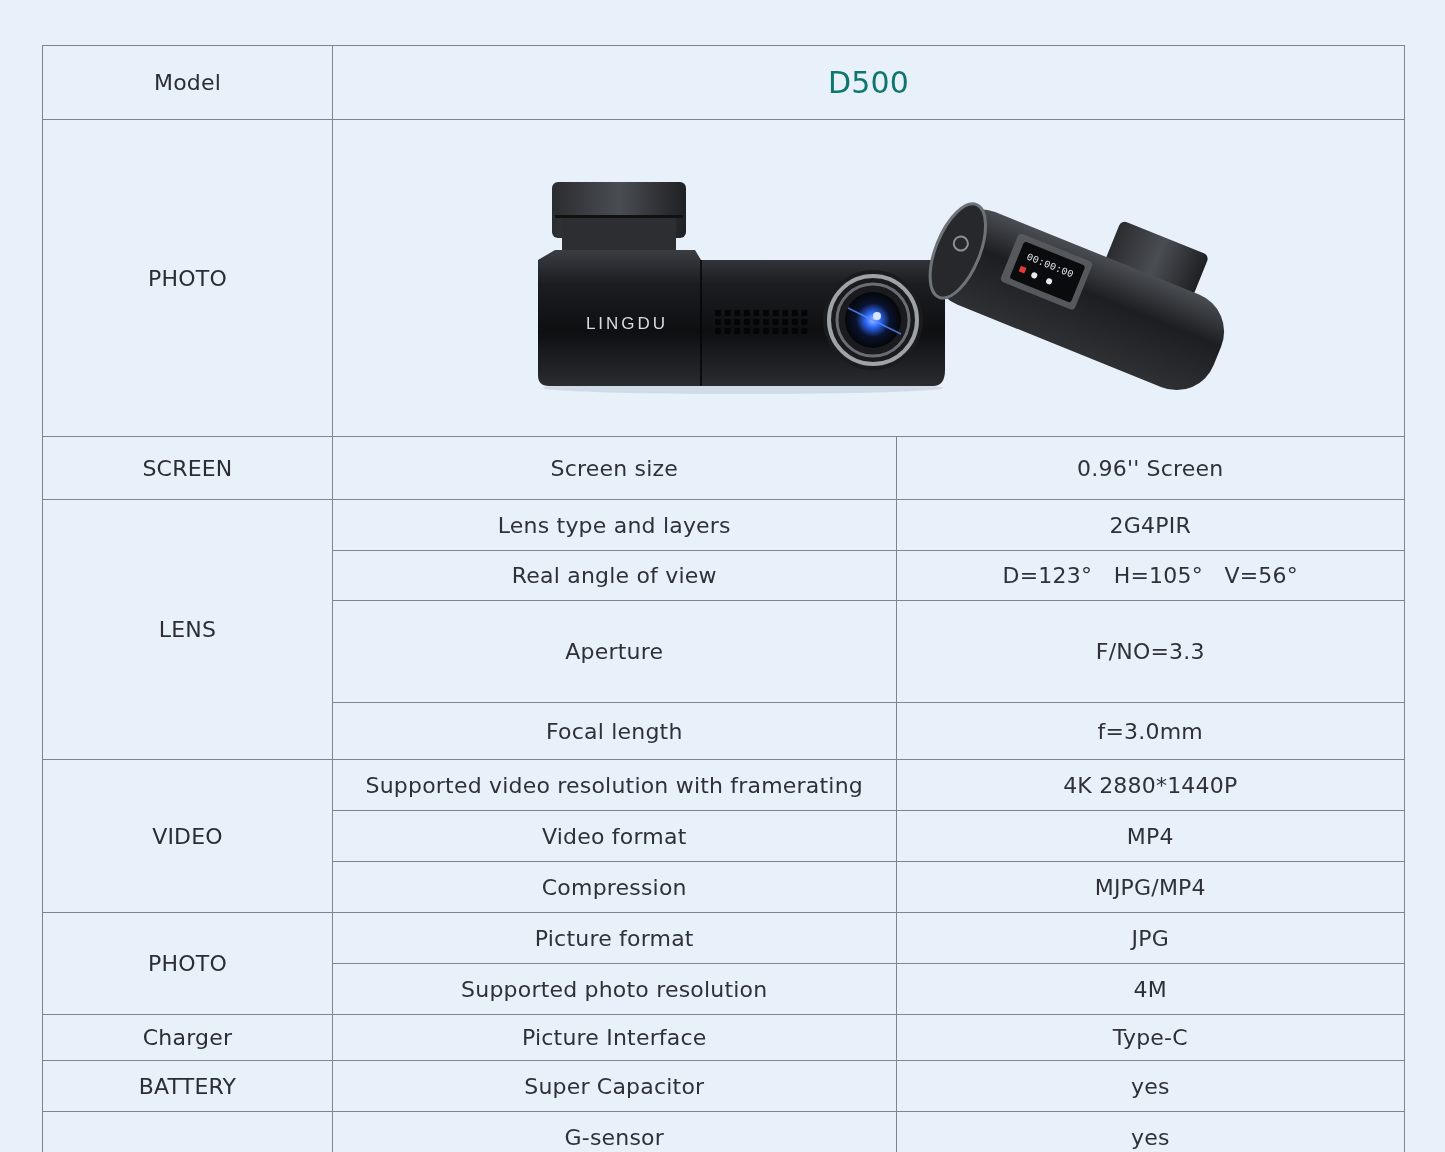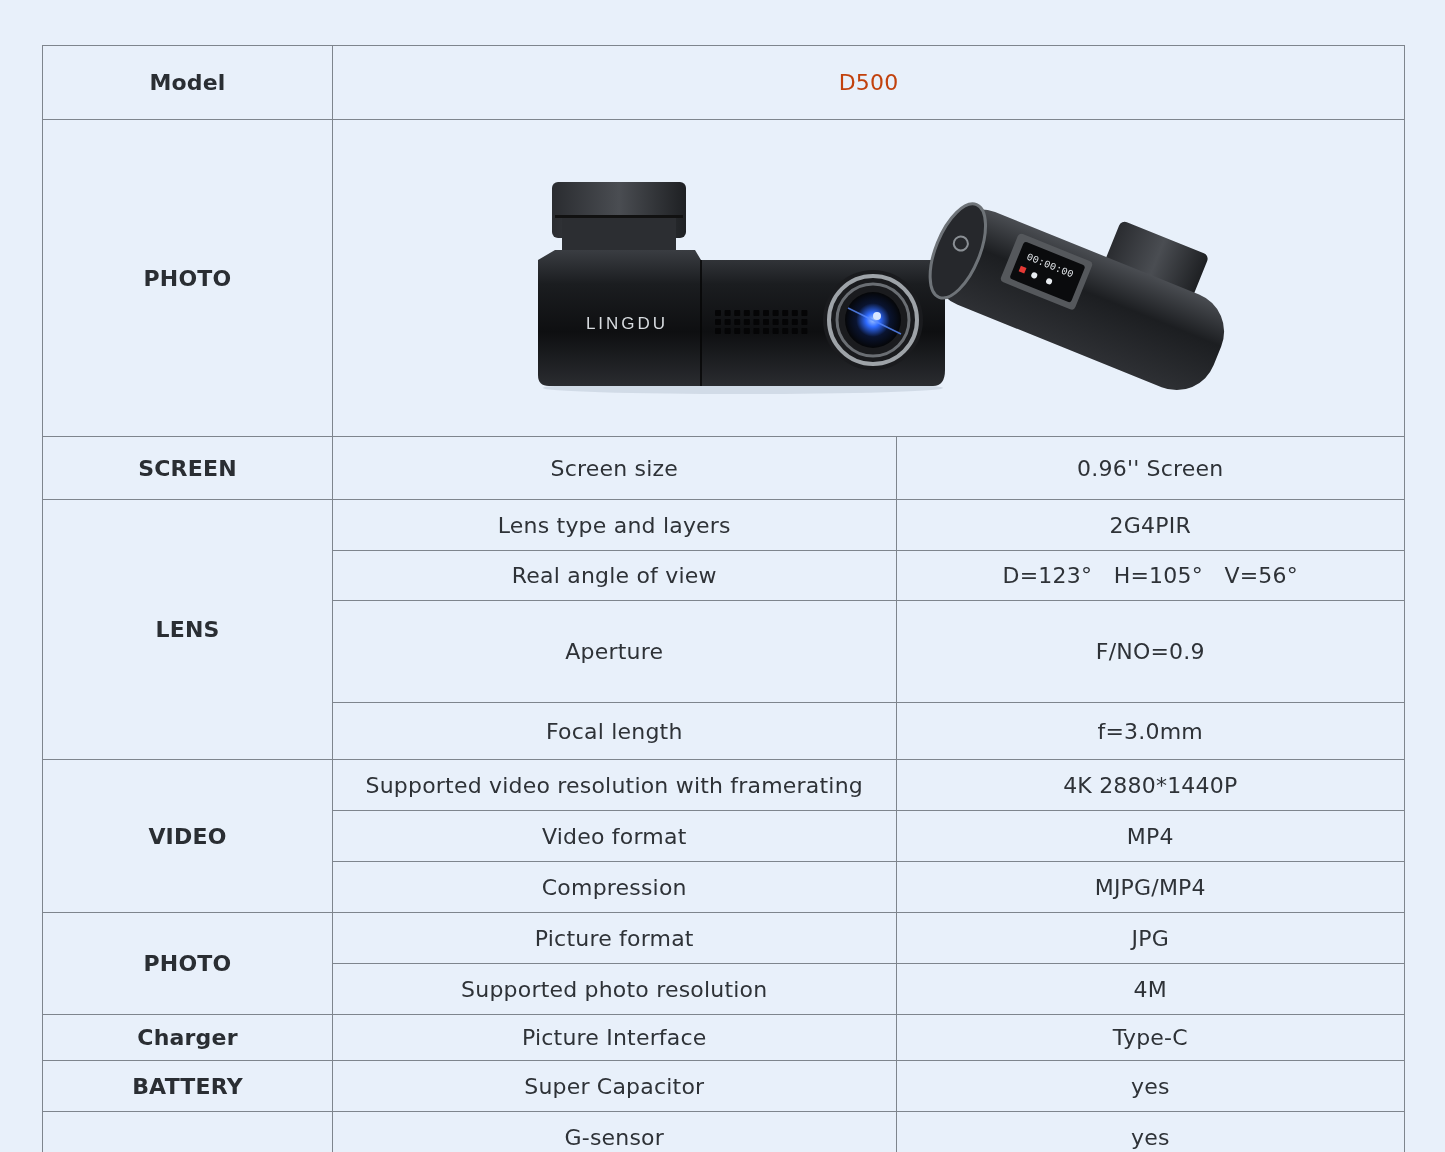--- a/index.html
+++ b/index.html
@@ -15,22 +15,22 @@
     border-collapse: collapse;
     table-layout: fixed;
   }
   .spec-table td {
     border: 1.5px solid #7E858D;
     text-align: center; vertical-align: middle;
     padding: 0;
     font-size: 22px;
     letter-spacing: 0.2px;
   }
-  .spec-table td.cat { font-size: 22px; color: #2A2E33; font-weight: bold; }
-  .spec-table td.model-val { font-size: 22px; color: #c2410c; }
+  .spec-table td.cat { font-size: 22px; color: #2A2E33; }
+  .spec-table td.model-val { font-size: 30px; color: #0f766e; }
   .photo-cell { position: relative; }
   .cam-wrap { position: relative; width: 1071px; height: 316px; }
 </style>
 </head>
 <body>
 
 <table class="spec-table">
   <colgroup>
     <col style="width:290px">
     <col style="width:563px">
@@ -149,21 +149,21 @@
       <td class="cat" rowspan="4">LENS</td>
       <td>Lens type and layers</td>
       <td>2G4PIR</td>
     </tr>
     <tr style="height:50px">
       <td>Real angle of view</td>
       <td style="white-space:pre">D=123°   H=105°   V=56°</td>
     </tr>
     <tr style="height:102px">
       <td>Aperture</td>
-      <td>F/NO=0.9</td>
+      <td>F/NO=3.3</td>
     </tr>
     <tr style="height:57px">
       <td>Focal length</td>
       <td>f=3.0mm</td>
     </tr>
 
     <tr style="height:51px">
       <td class="cat" rowspan="3">VIDEO</td>
       <td>Supported video resolution with framerating</td>
       <td>4K 2880*1440P</td>

